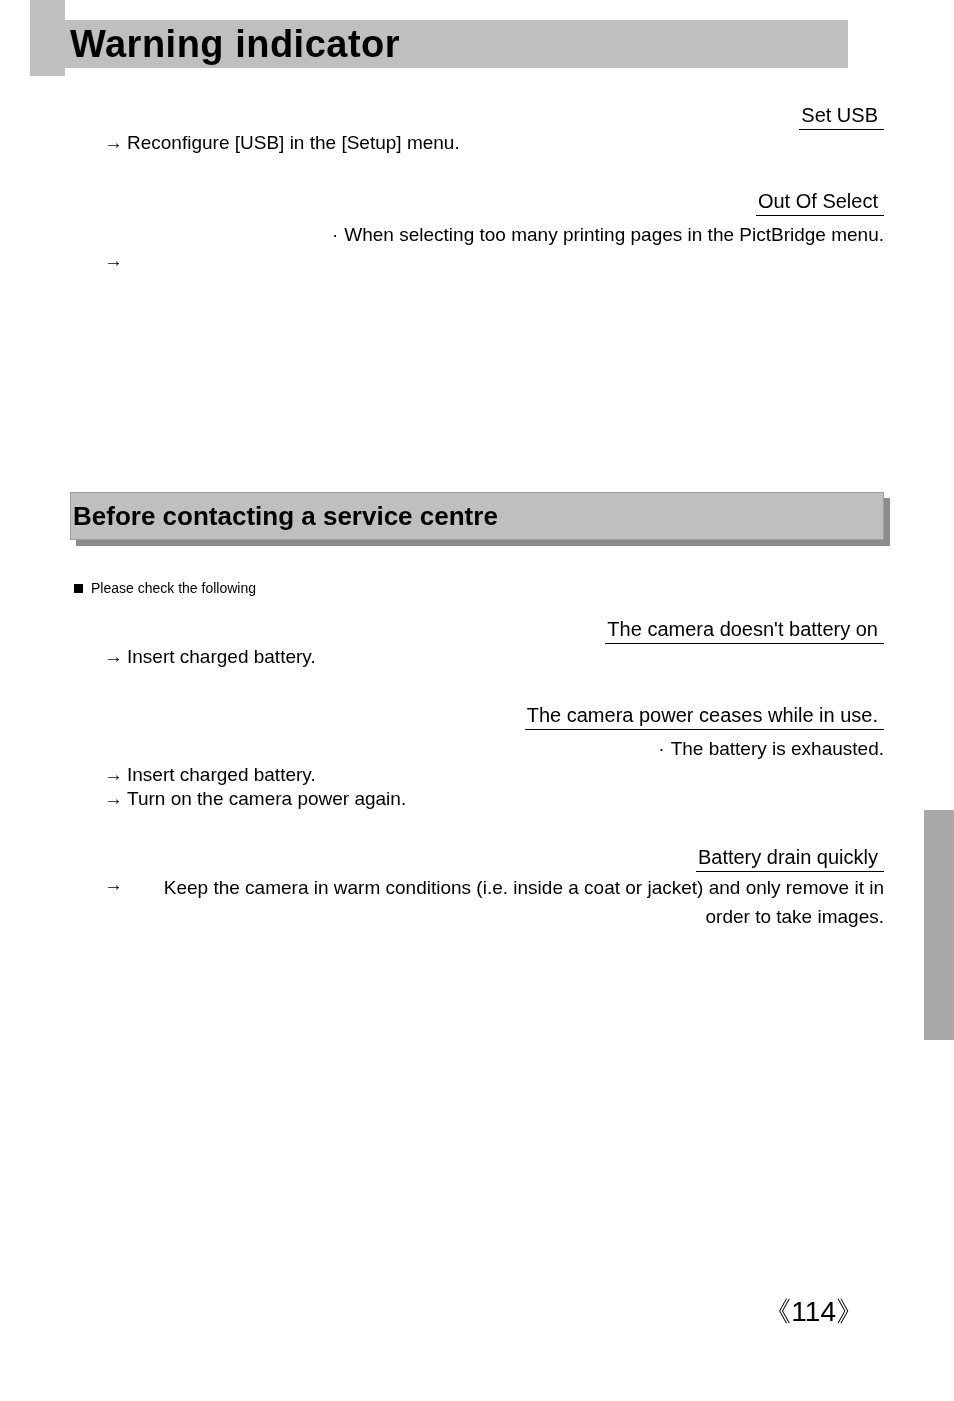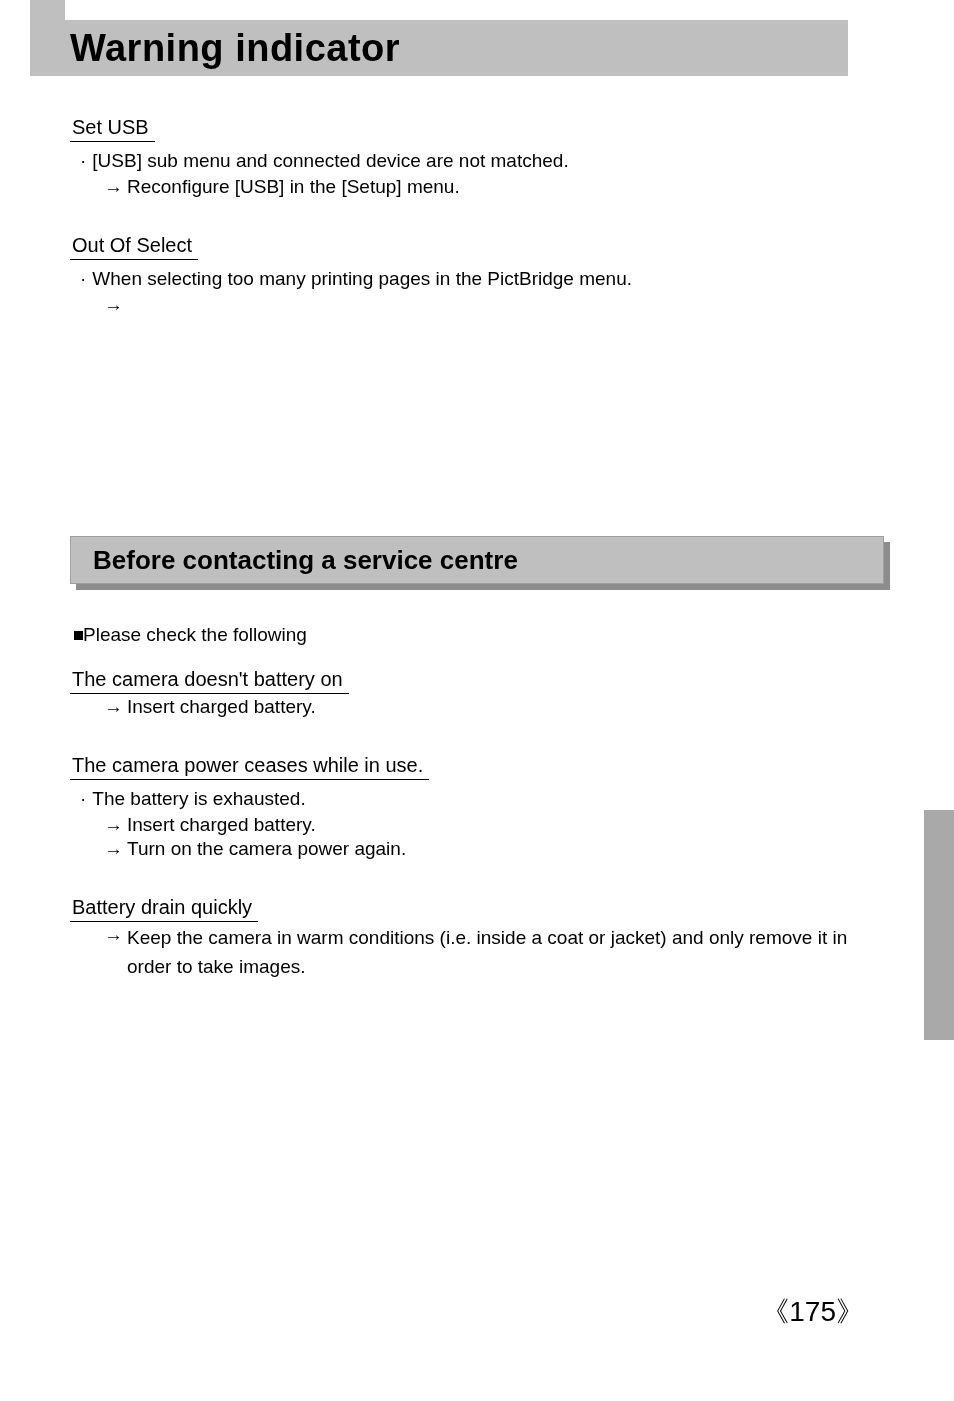--- a/index.html
+++ b/index.html
@@ -22,39 +22,40 @@
     left: 30px;
     width: 35px;
     height: 76px;
     background: #bfbfbf;
   }
   .title-band {
     position: absolute;
     top: 20px;
     left: 30px;
     right: 106px;
-    height: 56px;
+    height: 48px;
     background: #bfbfbf;
     display: flex;
     align-items: center;
     padding-left: 40px;
     box-sizing: border-box;
   }
   .title-band h1 {
     margin: 0;
     font-size: 38px;
     font-weight: bold;
     letter-spacing: 0.5px;
     font-family: Arial, Helvetica, sans-serif;
   }
   .content {
     position: absolute;
-    top: 112px;
+    top: 100px;
     left: 70px;
     right: 70px;
+    text-align: right;
   }
   .sub-label {
     display: inline-block;
     border-bottom: 1px solid #000;
     padding: 0 6px 2px 2px;
     font-size: 20px;
     margin-top: 4px;
   }
   .cause-line {
     font-size: 19px;
@@ -93,32 +94,33 @@
     right: -6px;
     height: 48px;
     background: #8c8c8c;
   }
   .subheading-front {
     position: relative;
     background: #bfbfbf;
     height: 48px;
     display: flex;
     align-items: center;
-    padding-left: 22px;
+    padding-left: 2px;
     font-size: 26px;
     font-weight: bold;
     border: 1px solid #9f9f9f;
     box-sizing: border-box;
   }
 
   .intro-line {
-    font-size: 19px;
+    font-size: 14px;
     margin: 8px 0 18px 4px;
     display: flex;
     align-items: center;
+    gap: 8px;
   }
   .black-square {
     width: 9px;
     height: 9px;
     background: #000;
     display: inline-block;
     flex-shrink: 0;
   }
 
   .side-tab {
@@ -143,21 +145,20 @@
 <div class="page">
   <div class="left-strip"></div>
   <div class="title-band">
     <h1>Warning indicator</h1>
   </div>
 
   <div class="content">
 
     <div>
       <span class="sub-label">Set USB</span>
-      <div class="cause-line">[USB] sub menu and connected device are not matched.</div>
       <div class="remedy-line">
         <span class="arrow">→</span>
         <span>Reconfigure [USB] in the [Setup] menu.</span>
       </div>
     </div>
 
     <div class="section-gap"></div>
 
     <div>
       <span class="sub-label">Out Of Select</span>
@@ -210,15 +211,15 @@
         <span class="arrow">→</span>
         <span class="remedy-text-multi">Keep the camera in warm conditions (i.e. inside a coat or jacket) and only remove it in order to take images.</span>
       </div>
     </div>
 
   </div>
 
   <div class="side-tab"></div>
 
   <div class="page-number">
-    <span>《</span><span>175</span><span>》</span>
+    <span>《</span><span>114</span><span>》</span>
   </div>
 </div>
 
 </body></html>

